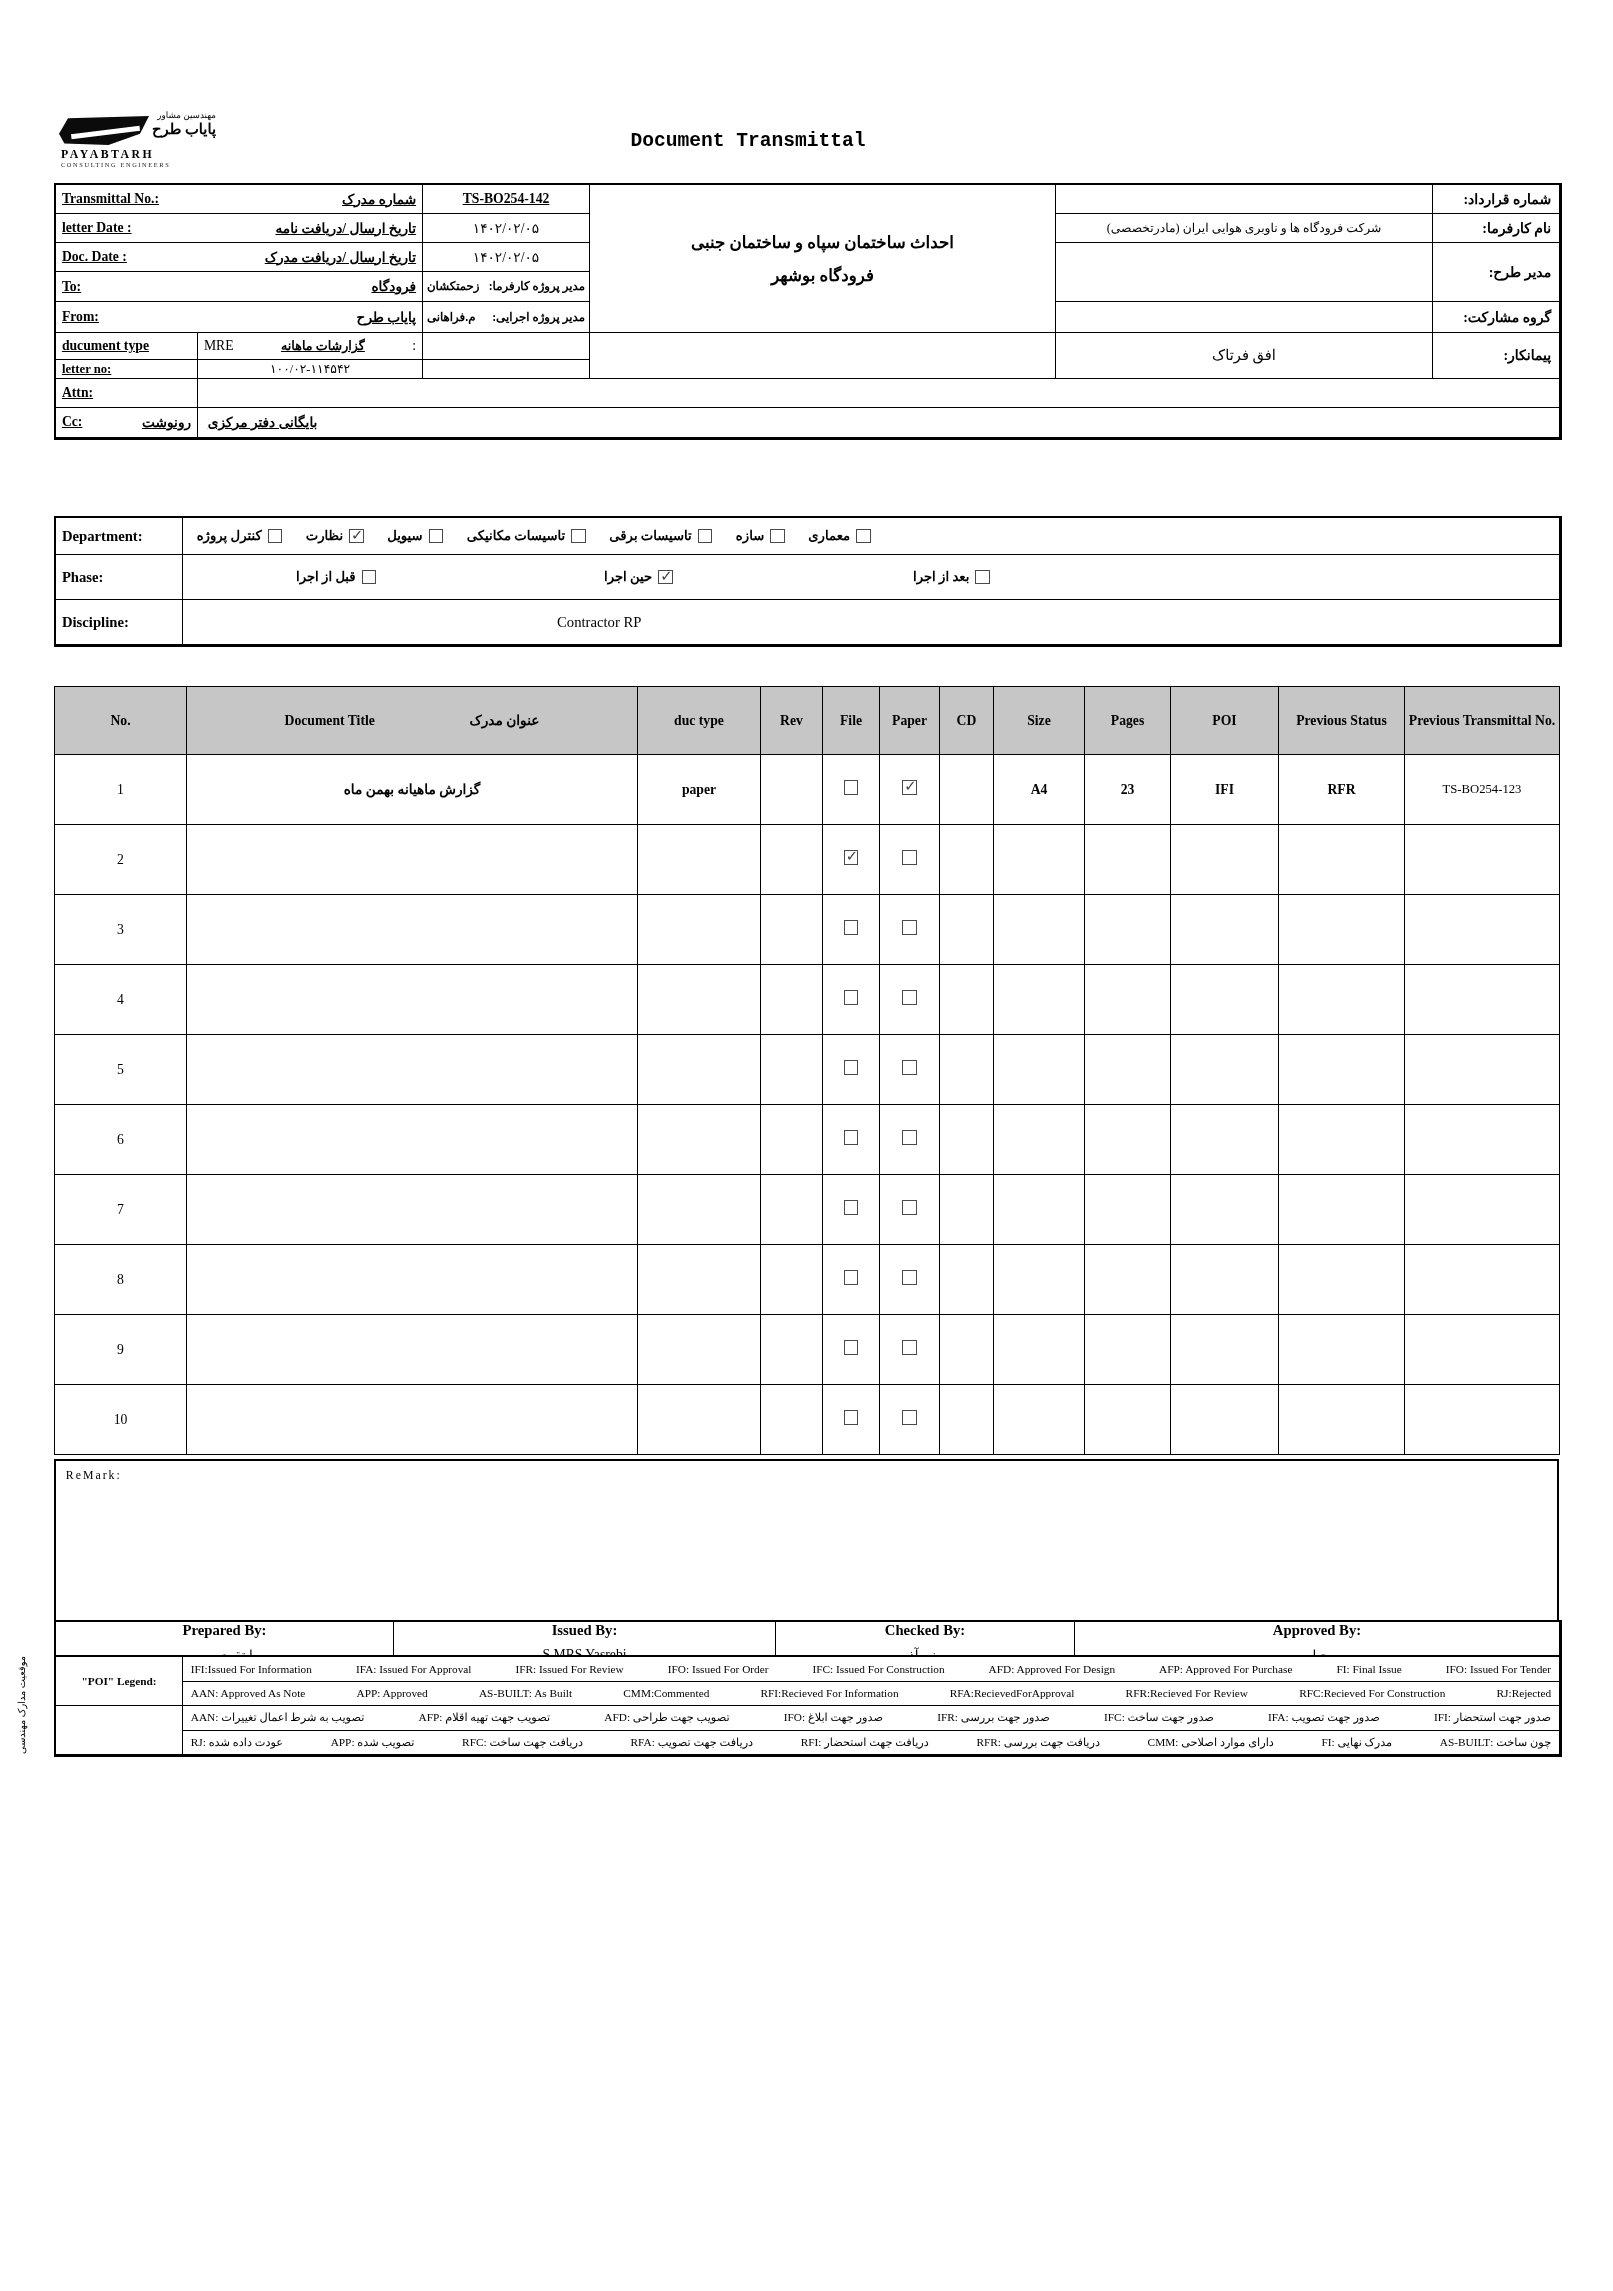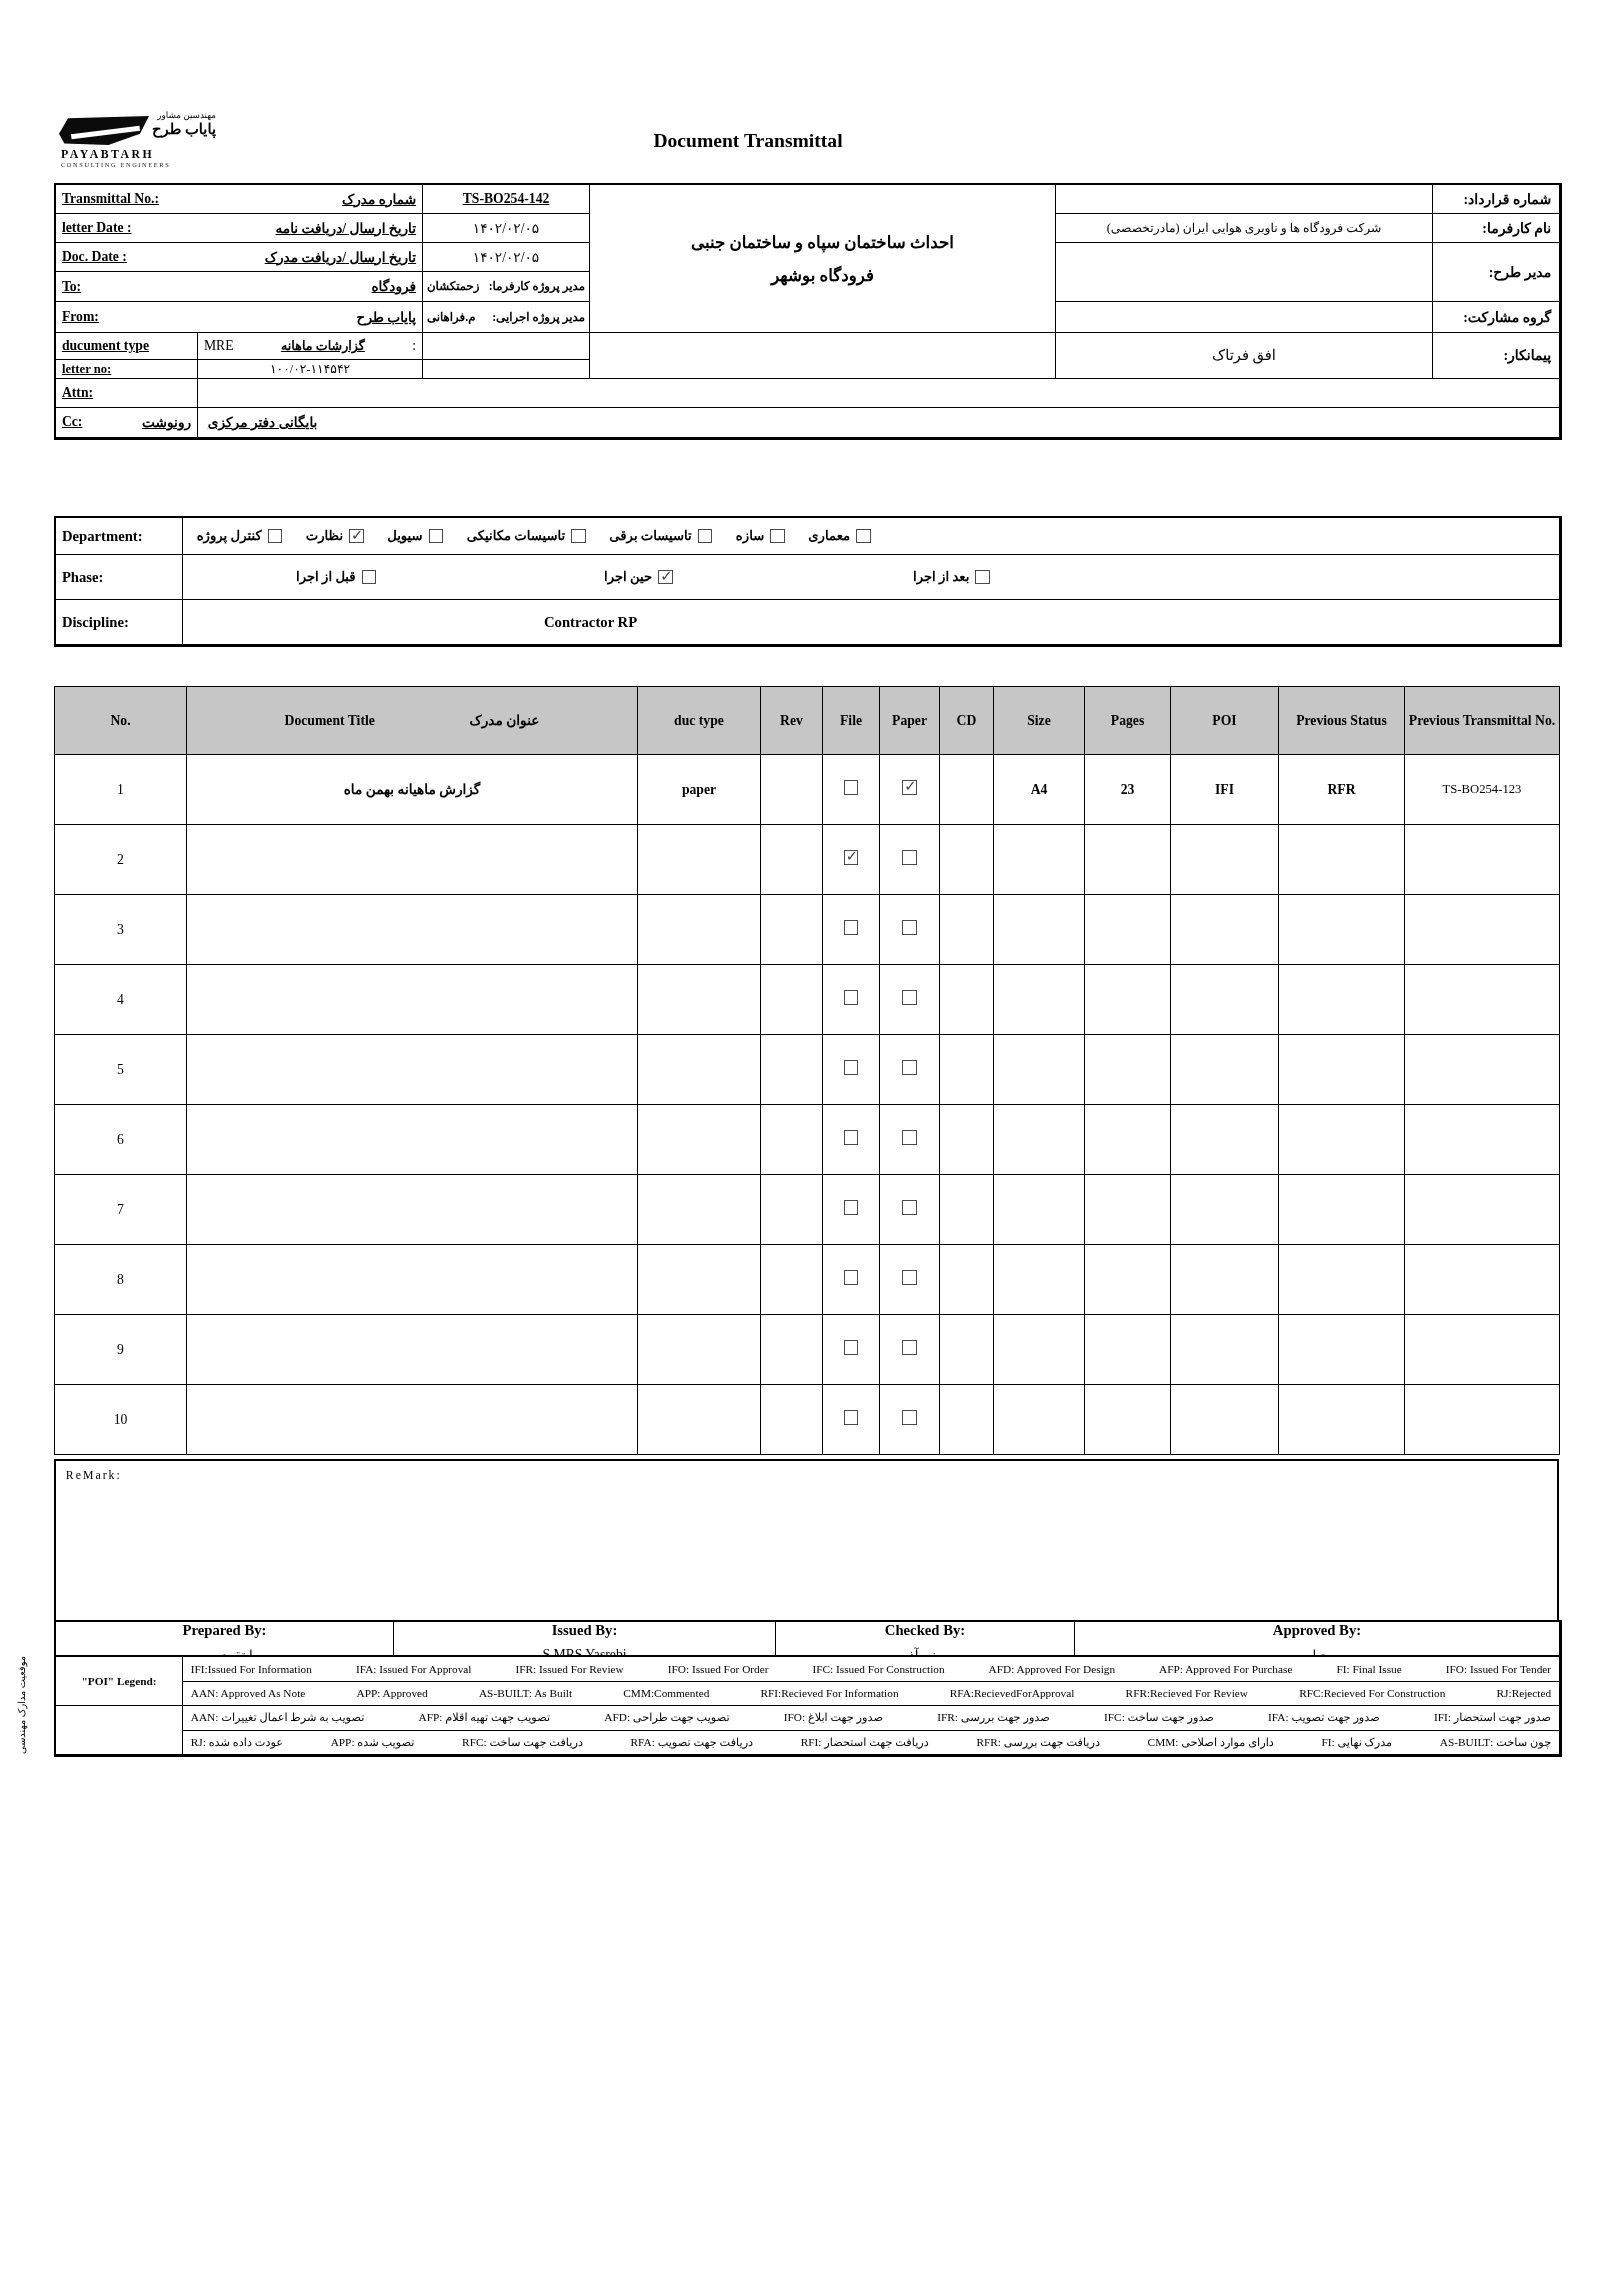--- a/index.html
+++ b/index.html
@@ -7,21 +7,21 @@
         font-family:"Liberation Serif","DejaVu Serif",serif;color:#000;}
   
   .logo{position:absolute;left:59px;top:112px;width:157px;height:59px;}
   .logo-mark{position:absolute;left:0;top:3.9px;width:90px;height:29px;background:#0b0b0b;
              clip-path:polygon(0 62%,10% 8%,100% 0,90% 62%,55% 100%,6% 95%);}
   .logo-mark::after{content:"";position:absolute;left:11.8px;top:13.7px;width:69px;height:4.9px;background:#fff;transform:rotate(-7deg);}
   .logo-fa-small{position:absolute;right:0;top:-2px;font-size:8.8px;direction:rtl;}
   .logo-fa{position:absolute;right:0;top:7.8px;font-size:14.7px;font-weight:bold;direction:rtl;}
   .logo-en{position:absolute;left:2px;top:35px;font-size:11.8px;font-weight:bold;letter-spacing:2.5px;}
   .logo-sub{position:absolute;left:2px;top:49px;font-size:6.4px;letter-spacing:1.6px;color:#222;}
-  .page-title{position:absolute;left:748px;top:130px;transform:translateX(-50%);font-size:19.6px;font-weight:bold;white-space:nowrap;}
+  .page-title{position:absolute;left:748px;top:130px;transform:translateX(-50%);font-size:19.6px;font-weight:bold;white-space:nowrap;font-family:Liberation Mono, monospace;}
   
   .cell{border-right:1.5px solid #000;border-bottom:1.5px solid #000;display:flex;align-items:center;
         font-size:13.7px;box-sizing:border-box;padding:0 5.9px;overflow:hidden;}
   .grid-wrap{position:absolute;border:2px solid #000;display:grid;box-sizing:border-box;background:#fff;}
   .b{font-weight:bold;text-decoration:underline;}
   .sb{justify-content:space-between;}
   .ctr{justify-content:center;}
   .rtl{direction:rtl;}
   .right{justify-content:flex-end;}
   
@@ -33,21 +33,21 @@
   .pm-cell{direction:rtl;font-size:11.8px;font-weight:bold;justify-content:space-between;padding:0 3.9px;}
   
   .dept-table{left:54px;top:516px;grid-template-columns:127px 1377px;grid-template-rows:37px 45px 45px;}
   .sec-label{font-weight:bold;font-size:14.7px;}
   #dept-items{gap:23.5px;padding-left:13.7px;}
   #phase-items{position:relative;}
   .chk-item{display:inline-flex;align-items:center;gap:5.9px;white-space:nowrap;}
   .chk-label{font-size:13.2px;font-weight:bold;}
   .cb{display:inline-block;width:14.7px;height:14.7px;border:1.6px solid #4a4a4a;background:#fff;position:relative;box-sizing:border-box;}
   .cb.checked::after{content:"\2713";position:absolute;left:1px;top:-3.9px;font-size:14.7px;color:#3c3c3c;}
-  .disc-val{position:absolute;left:361px;font-size:14.7px;font-weight:bold;}
+  .disc-val{position:absolute;left:374px;font-size:14.7px;}
   
   .doc-table{position:absolute;left:54px;top:686px;border-collapse:collapse;table-layout:fixed;width:1505px;background:#fff;}
   .doc-table th,.doc-table td{border:1.5px solid #000;text-align:center;vertical-align:middle;overflow:hidden;padding:0 2.9px;box-sizing:border-box;}
   .doc-table th{background:#c6c6c6;font-size:13.7px;font-weight:bold;height:68px;}
   .doc-table td{height:70px;font-size:13.7px;}
   .th-title-inner{display:flex;justify-content:space-evenly;align-items:center;width:100%;}
   .doc-table td.col-title{font-size:13.7px;font-weight:bold;}
   .doc-table td.col-duc_type{font-weight:bold;}
   .doc-table td.col-size,.doc-table td.col-pages,.doc-table td.col-poi,.doc-table td.col-prev_status{font-weight:bold;}
   .doc-table td.col-prev_no{font-size:12.7px;}

